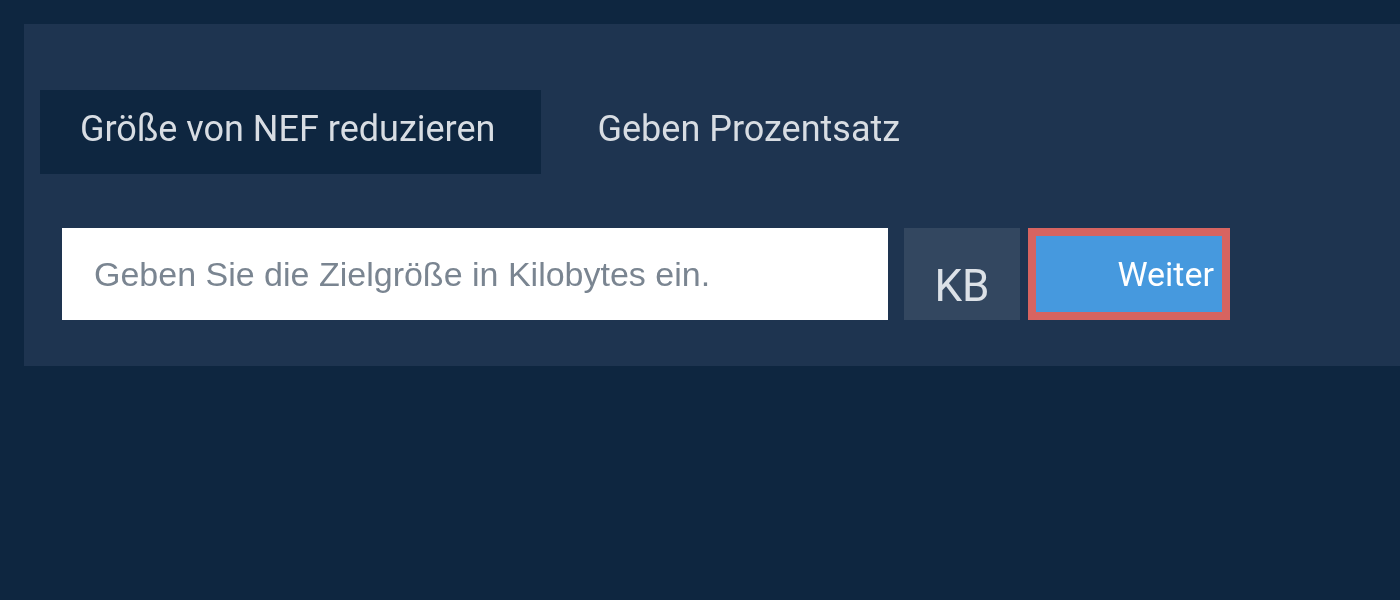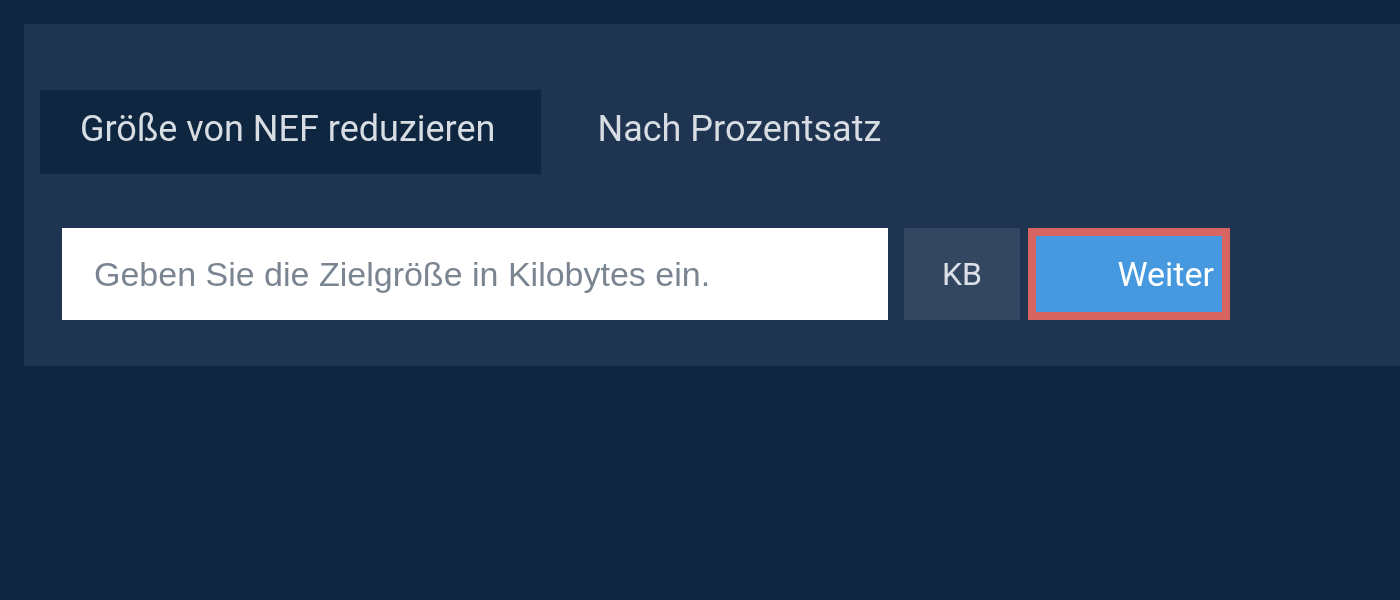--- a/index.html
+++ b/index.html
@@ -49,23 +49,23 @@
       outline: none;
     }
     .size-input::placeholder {
       color: #7a8591;
     }
     .unit-label {
       flex: 0 0 116px;
       background-color: #334760;
       color: #dce1e7;
       display: flex;
-      align-items: center;
+      align-items: flex-end;
       justify-content: center;
-      font-size: 32px;
+      font-size: 44px;
     }
     .continue-button {
       flex: 0 0 202px;
       background-color: #4699de;
       border: 8px solid #d76460;
       color: #ffffff;
       font-size: 34px;
       cursor: pointer;
       display: flex;
       align-items: center;
@@ -75,21 +75,21 @@
   </style>
 </head>
 <body>
 
 <div class="panel">
   <div class="tabs">
     <div class="tab active">
       <span>Größe von NEF reduzieren</span>
     </div>
     <div class="tab">
-      <span>Nach Prozentsatz</span>
+      <span>Geben Prozentsatz</span>
     </div>
   </div>
   <div class="input-row">
     <input type="text" class="size-input" placeholder="Geben Sie die Zielgröße in Kilobytes ein." style="">
     <div class="unit-label">
       <span>KB</span>
     </div>
     <div class="continue-button">
       <span>Weiter</span>
     </div>

